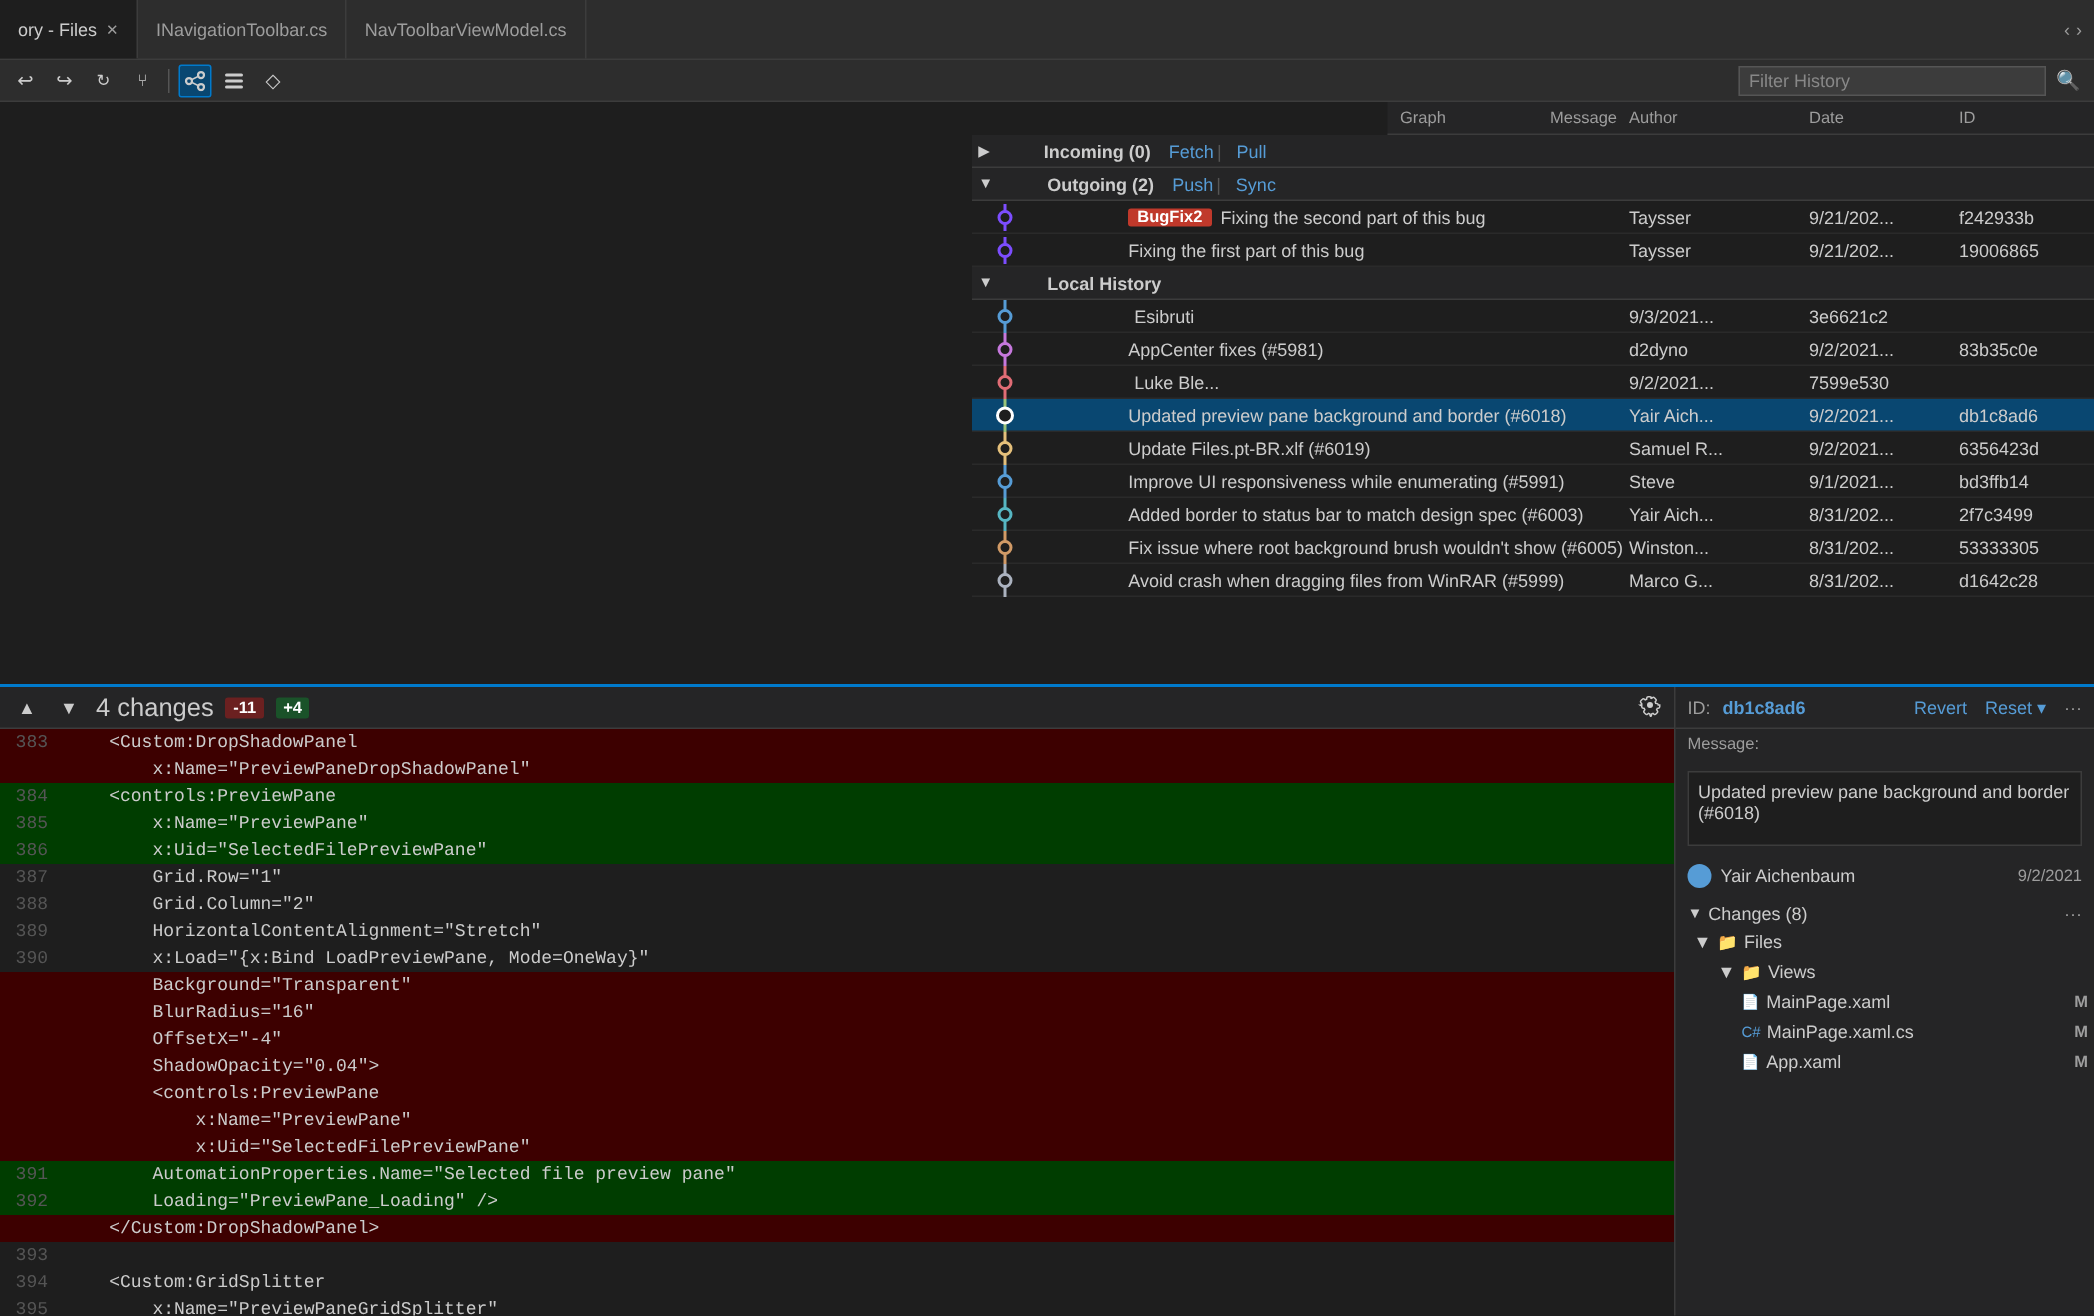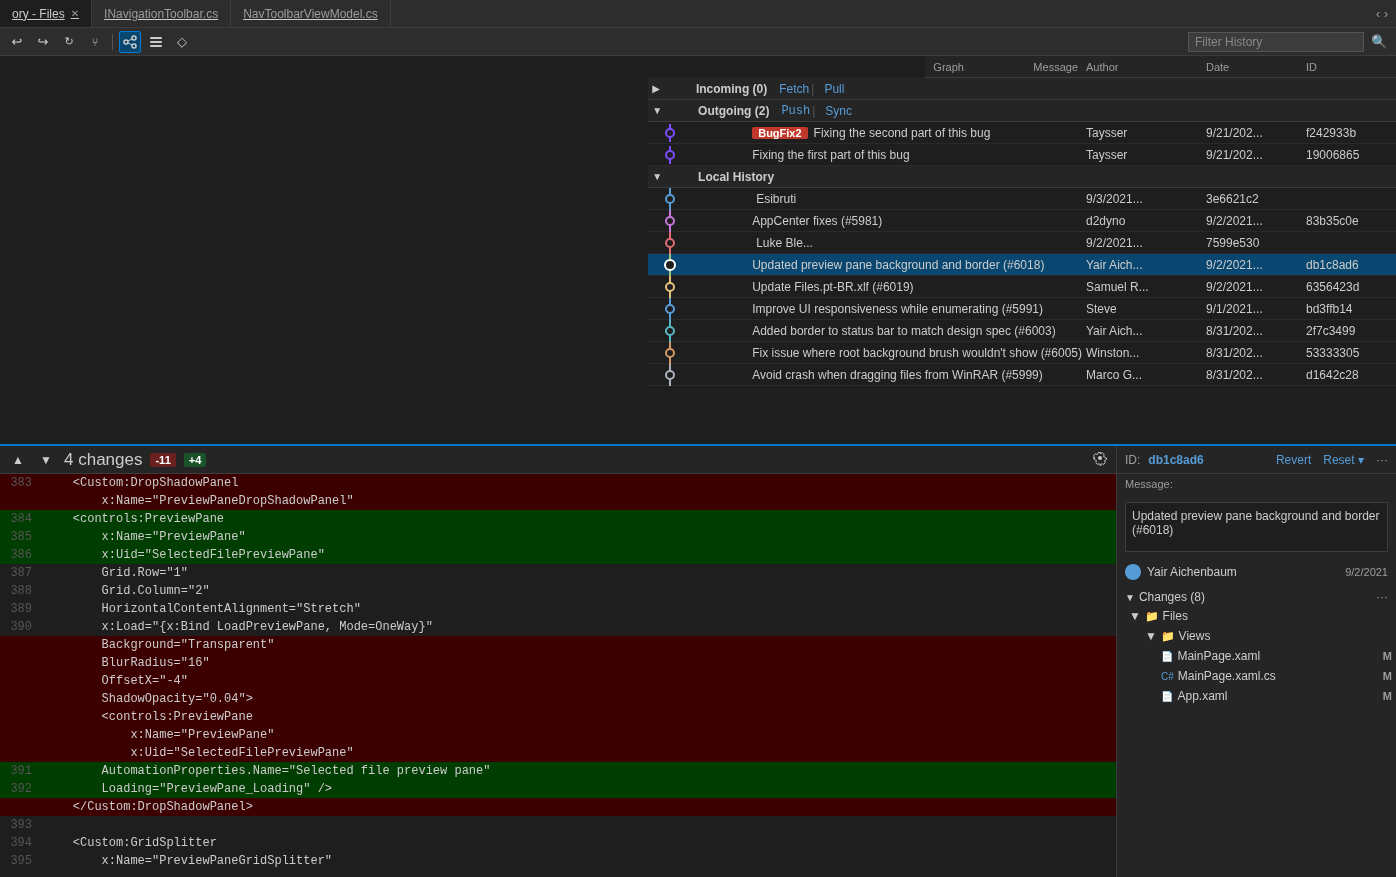--- a/index.html
+++ b/index.html
@@ -8,26 +8,25 @@
       color: #cccccc;
       font-family: 'Segoe UI', Tahoma, Geneva, Verdana, sans-serif;
       font-size: 12px;
       height: 877px;
       overflow: hidden;
     }
 
     
     .title-bar {
       background: #2d2d2d;
-      height: 28px;
+      height: 40px;
       display: flex;
       align-items: center;
       border-bottom: 1px solid #3c3c3c;
       position: relative;
-      text-decoration: underline;
     }
     .title-bar-tabs {
       display: flex;
       align-items: stretch;
       height: 100%;
     }
     .tab {
       padding: 0 12px;
       display: flex;
       align-items: center;
@@ -86,21 +85,21 @@
       display: flex;
       align-items: center;
       gap: 4px;
     }
     .filter-input {
       background: #3c3c3c;
       border: 1px solid #555;
       color: #cccccc;
       padding: 2px 6px;
       font-size: 12px;
-      width: 176px;
+      width: 205px;
       outline: none;
     }
     .filter-input::placeholder { color: #888; }
 
     
     .top-panel {
       height: 390px;
       display: flex;
       flex-direction: column;
       border-bottom: 2px solid #007acc;
@@ -442,21 +441,21 @@
       <span class="toggle">▶</span>
       <span class="section-label">Incoming (0)</span>
       <span class="section-action" style="margin-left:12px;">Fetch</span>
       <span class="section-action-sep"> | </span>
       <span class="section-action">Pull</span>
     </div>
 
     <div class="section-header">
       <span class="toggle">▼</span>
       <span class="section-label">Outgoing (2)</span>
-      <span class="section-action" style="margin-left:12px;font-family:Liberation Mono, monospace;">Push</span>
+      <span class="section-action" style="margin-left:12px;">Push</span>
       <span class="section-action-sep"> | </span>
       <span class="section-action">Sync</span>
     </div>
 
     <div class="commit-row">
       <div class="graph-cell">
         <svg width="20" height="18">
             <line x1="10" y1="0" x2="10" y2="18" stroke="#7c4dff" stroke-width="2"></line>
             <circle cx="10" cy="9" r="4" fill="#1e1e1e" stroke="#7c4dff" stroke-width="2"></circle>
           </svg>

